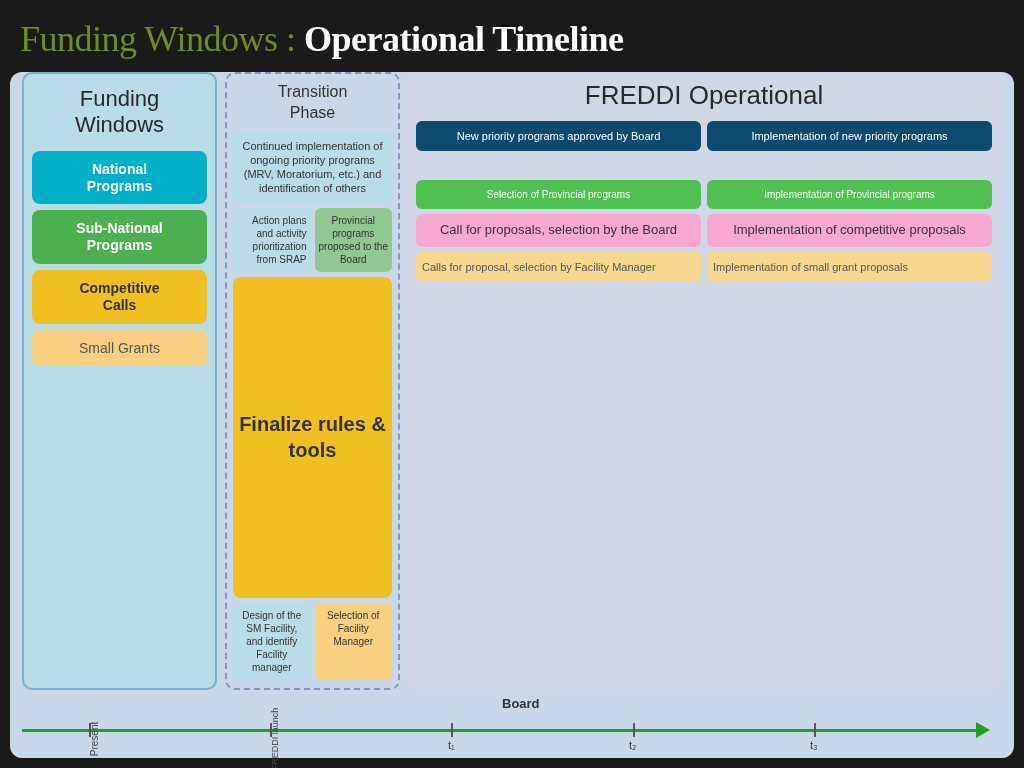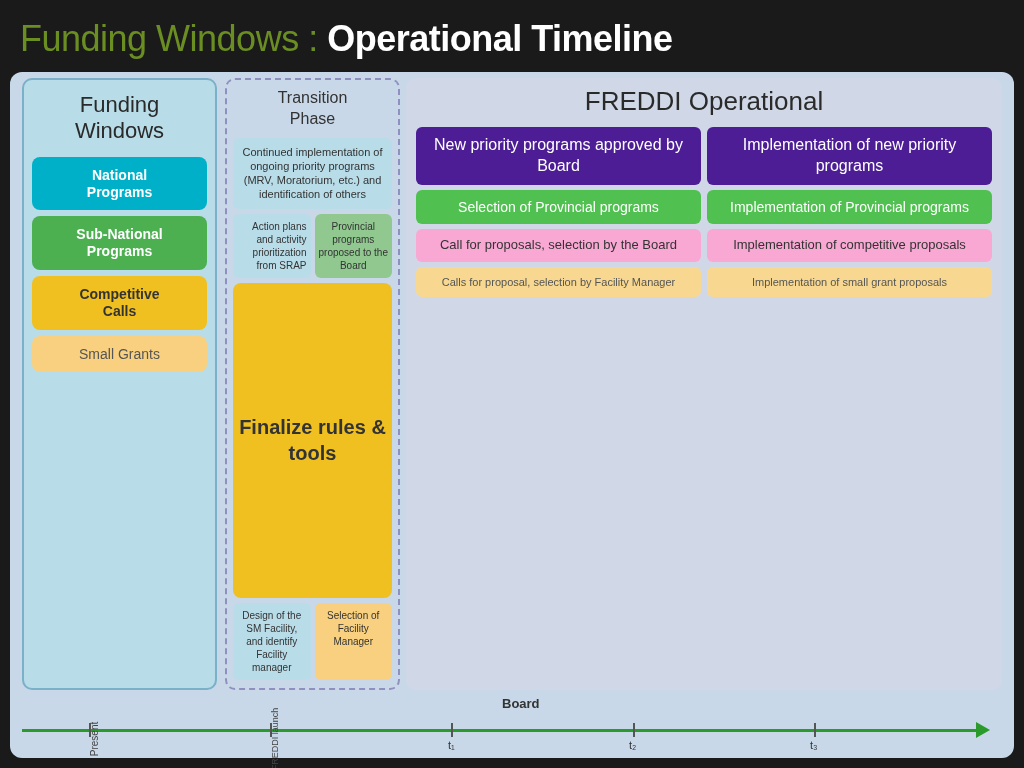--- a/index.html
+++ b/index.html
@@ -17,30 +17,31 @@
       padding: 10px;
       display: flex;
       flex-direction: column;
     }
     .title {
       color: #6b8e23;
       font-size: 36px;
       font-weight: 400;
       padding: 8px 10px 12px 10px;
       letter-spacing: -0.5px;
+      font-family: Liberation Serif, serif;
     }
     .title strong {
       color: white;
       font-weight: 700;
     }
     .diagram-area {
       background: #c8d8e8;
       border-radius: 12px;
       flex: 1;
-      padding: 6px 12px 10px 12px;
+      padding: 0 12px 10px 12px;
       display: flex;
       flex-direction: column;
       position: relative;
     }
     .columns-row {
       display: flex;
       flex: 1;
       gap: 0;
       position: relative;
     }
@@ -195,24 +196,24 @@
       display: flex;
       gap: 6px;
       flex: 1;
     }
     .freddi-col {
       flex: 1;
       display: flex;
       flex-direction: column;
       gap: 5px;
     }
-    .fc-cyan { background: #4c1d95; border-radius: 6px; padding: 8px 6px; font-size: 16px; color: white; text-align: center; line-height: 1.3; }
-    .fc-green { background: #50c050; border-radius: 6px; padding: 8px 6px; font-size: 14px; color: white; text-align: center; line-height: 1.3; }
+    .fc-cyan { background: #0c4a6e; border-radius: 6px; padding: 8px 6px; font-size: 11px; color: white; text-align: center; line-height: 1.3; }
+    .fc-green { background: #50c050; border-radius: 6px; padding: 8px 6px; font-size: 10px; color: white; text-align: center; line-height: 1.3; margin-top: 24px; }
     .fc-yellow { background: #f9a8d4; border-radius: 6px; padding: 8px 6px; font-size: 13px; color: #333; text-align: center; line-height: 1.3; }
-    .fc-peach { background: #f8d890; border-radius: 6px; padding: 8px 6px; font-size: 11px; color: #555; text-align: center; line-height: 1.3; }
+    .fc-peach { background: #f8d890; border-radius: 6px; padding: 8px 6px; font-size: 11px; color: #555; line-height: 1.3; }
 
     
     .timeline-area {
       display: flex;
       align-items: center;
       padding: 4px 0 2px 0;
       position: relative;
       height: 58px;
     }
   </style>

